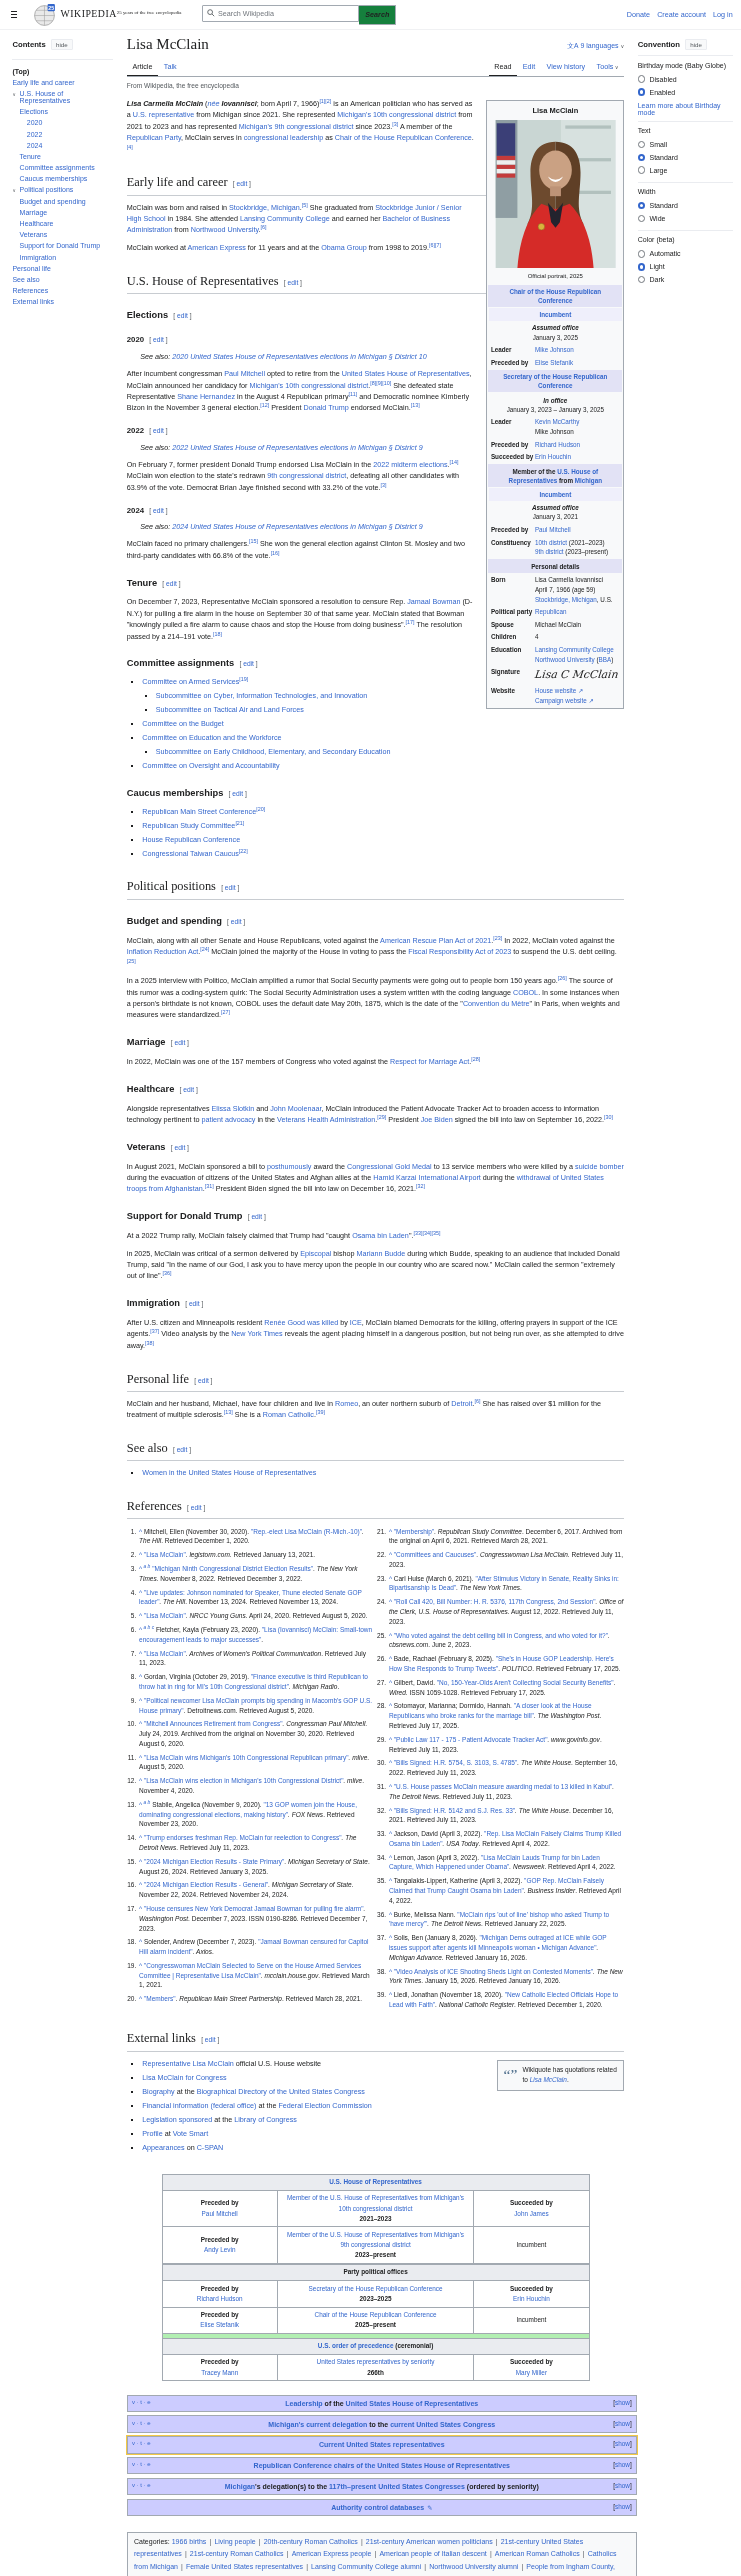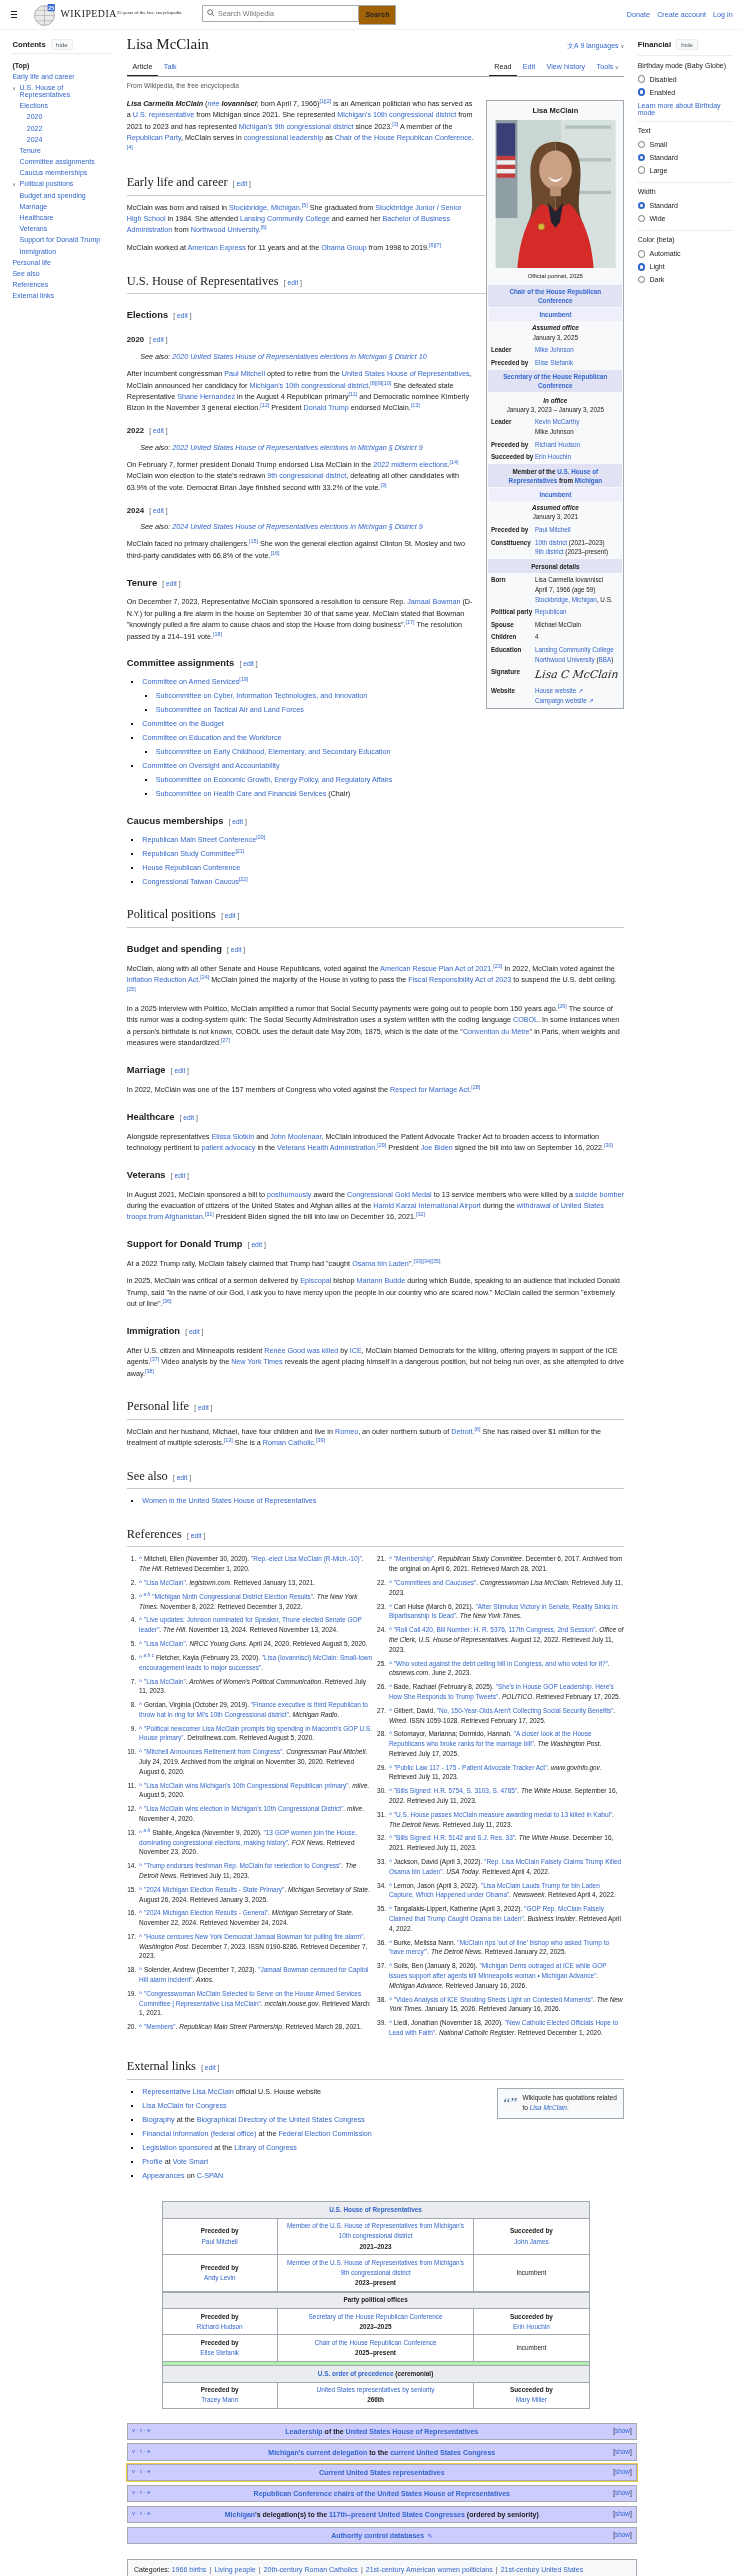--- a/index.html
+++ b/index.html
@@ -21,29 +21,29 @@
 .burger { width:9.3px; display:flex; flex-direction:column; gap:2.1px; cursor:pointer; padding:2.1px;}
 .burger i { height:1px; background:#202122; display:block; }
 .logo { display:flex; align-items:center; gap:3.6px; margin-left:7.2px; cursor:pointer;}
 .logo-text { display:flex; flex-direction:row; line-height:1.05; }
 .logo-word { font-family:"Liberation Serif",serif; font-size:9.8px; letter-spacing:0.5px; color:#202122;}
 .logo-tag { font-family:"Liberation Serif",serif; font-size:4.9px; color:#202122; margin-top:1px;}
 .searchwrap { display:flex; margin-left:13.4px; }
 .searchbox { display:flex; align-items:center; width:157px; height:17.5px; border:0.5px solid #a2a9b1; border-radius:1px 0 0 1px; padding:0 4.1px; gap:3.1px; background:#fff;}
 .searchbox input { border:none; outline:none; font-size:7.2px; flex:1; color:#202122; font-family:inherit;}
 .searchbox input::placeholder { color:#72777d; }
-.searchbtn { height:20px; border:0.5px solid #a2a9b1; border-left:none; border-radius:0 1px 1px 0; background:#a16207; font-weight:bold; font-size:7.2px; padding:0 6.2px; color:#202122; cursor:pointer;font-style:italic;}
+.searchbtn { height:20px; border:0.5px solid #a2a9b1; border-left:none; border-radius:0 1px 1px 0; background:#15803d; font-weight:bold; font-size:7.2px; padding:0 6.2px; color:#202122; cursor:pointer;font-style:italic;}
 .toplinks { margin-left:auto; display:flex; gap:7.2px; font-size:7.2px; }
 
 
 .mainwrap { display:grid; grid-template-columns:101px minmax(0,1fr) 95px; gap:13.4px; padding:4.1px 9.3px 0 12.4px; flex:1 1 auto; align-items:start;}
 
 
 .toc { font-size:7px; padding-top:5.2px; }
-.toc-head { display:flex; align-items:center; gap:5.2px; margin-bottom:5.2px; border-bottom:0.5px solid #eaecf0; padding-bottom:3px;}
+.toc-head { display:flex; align-items:center; gap:5.2px; margin-bottom:5.2px; border-bottom:0.5px solid #eaecf0; padding-bottom:9px;}
 .toc-title { font-weight:bold; font-size:7.7px; }
 .pillbtn { font-size:6.2px; color:#54595d; border:0.5px solid #eaecf0; background:#f8f9fa; border-radius:1px; padding:1px 4.1px; cursor:pointer;}
 .toc-item { display:block; padding:2.1px 0; color:#3366cc; position:relative; }
 .toc-item.top { color:#202122; font-weight:bold; }
 .toc-item.lv2 { padding-left:7.2px; }
 .toc-item.lv3 { padding-left:14.4px; }
 .toc-item .chev { color:#54595d; font-size:4.6px; margin-right:2.6px; margin-left:-7.2px; display:inline-block; width:4.6px;}
 .toc-item.haschev { padding-left:7.2px; }
 
 
@@ -387,24 +387,21 @@
       <h3 class="sec"><span>Committee assignments</span><span class="edit">edit</span></h3>
       <ul class="wlist" id="committee-list">
           <li><span class="lnk">Committee on Armed Services</span><sup class="lnk">[19]</sup><ul>
               <li><span class="lnk">Subcommittee on Cyber, Information Technologies, and Innovation</span></li>
               <li><span class="lnk">Subcommittee on Tactical Air and Land Forces</span></li>
             </ul></li>
           <li><span class="lnk">Committee on the Budget</span></li>
           <li><span class="lnk">Committee on Education and the Workforce</span><ul>
               <li><span class="lnk">Subcommittee on Early Childhood, Elementary, and Secondary Education</span></li>
             </ul></li>
-          <li><span class="lnk">Committee on Oversight and Accountability</span><ul>
-              <li><span class="lnk">Subcommittee on Economic Growth, Energy Policy, and Regulatory Affairs</span></li>
-              <li><span class="lnk">Subcommittee on Health Care and Financial Services</span><span> (Chair)</span></li>
-            </ul></li>
+          <li><span class="lnk">Committee on Oversight and Accountability</span></li>
         </ul>
 
       <h3 class="sec"><span>Caucus memberships</span><span class="edit">edit</span></h3>
       <ul class="wlist" id="caucus-list">
           <li><span class="lnk">Republican Main Street Conference</span><sup class="lnk">[20]</sup></li>
           <li><span class="lnk">Republican Study Committee</span><sup class="lnk">[21]</sup></li>
           <li><span class="lnk">House Republican Conference</span></li>
           <li><span class="lnk">Congressional Taiwan Caucus</span><sup class="lnk">[22]</sup></li>
         </ul>
 
@@ -570,21 +567,21 @@
 
       <div class="catbox" id="catbox">
         <span style="font-weight:normal">Categories:</span>
         <span id="cat-items"><span class="lnk">1966 births</span><span class="sep">|</span><span class="lnk">Living people</span><span class="sep">|</span><span class="lnk">20th-century Roman Catholics</span><span class="sep">|</span><span class="lnk">21st-century American women politicians</span><span class="sep">|</span><span class="lnk">21st-century United States representatives</span><span class="sep">|</span><span class="lnk">21st-century Roman Catholics</span><span class="sep">|</span><span class="lnk">American Express people</span><span class="sep">|</span><span class="lnk">American people of Italian descent</span><span class="sep">|</span><span class="lnk">American Roman Catholics</span><span class="sep">|</span><span class="lnk">Catholics from Michigan</span><span class="sep">|</span><span class="lnk">Female United States representatives</span><span class="sep">|</span><span class="lnk">Lansing Community College alumni</span><span class="sep">|</span><span class="lnk">Northwood University alumni</span><span class="sep">|</span><span class="lnk">People from Ingham County, Michigan</span></span>
       </div>
     </div>
   </main>
 
   <aside class="appearance">
     <div class="app-head">
-      <span class="app-title">Financial</span>
+      <span class="app-title">Convention</span>
       <span class="pillbtn">hide</span>
     </div>
     <div id="app-groups">
         <div class="app-group">
           <div class="app-label">Birthday mode (Baby Globe)</div>
           <label class="app-opt">
             <span class="radio"></span>
             <span>Disabled</span>
           </label>
           <label class="app-opt">

